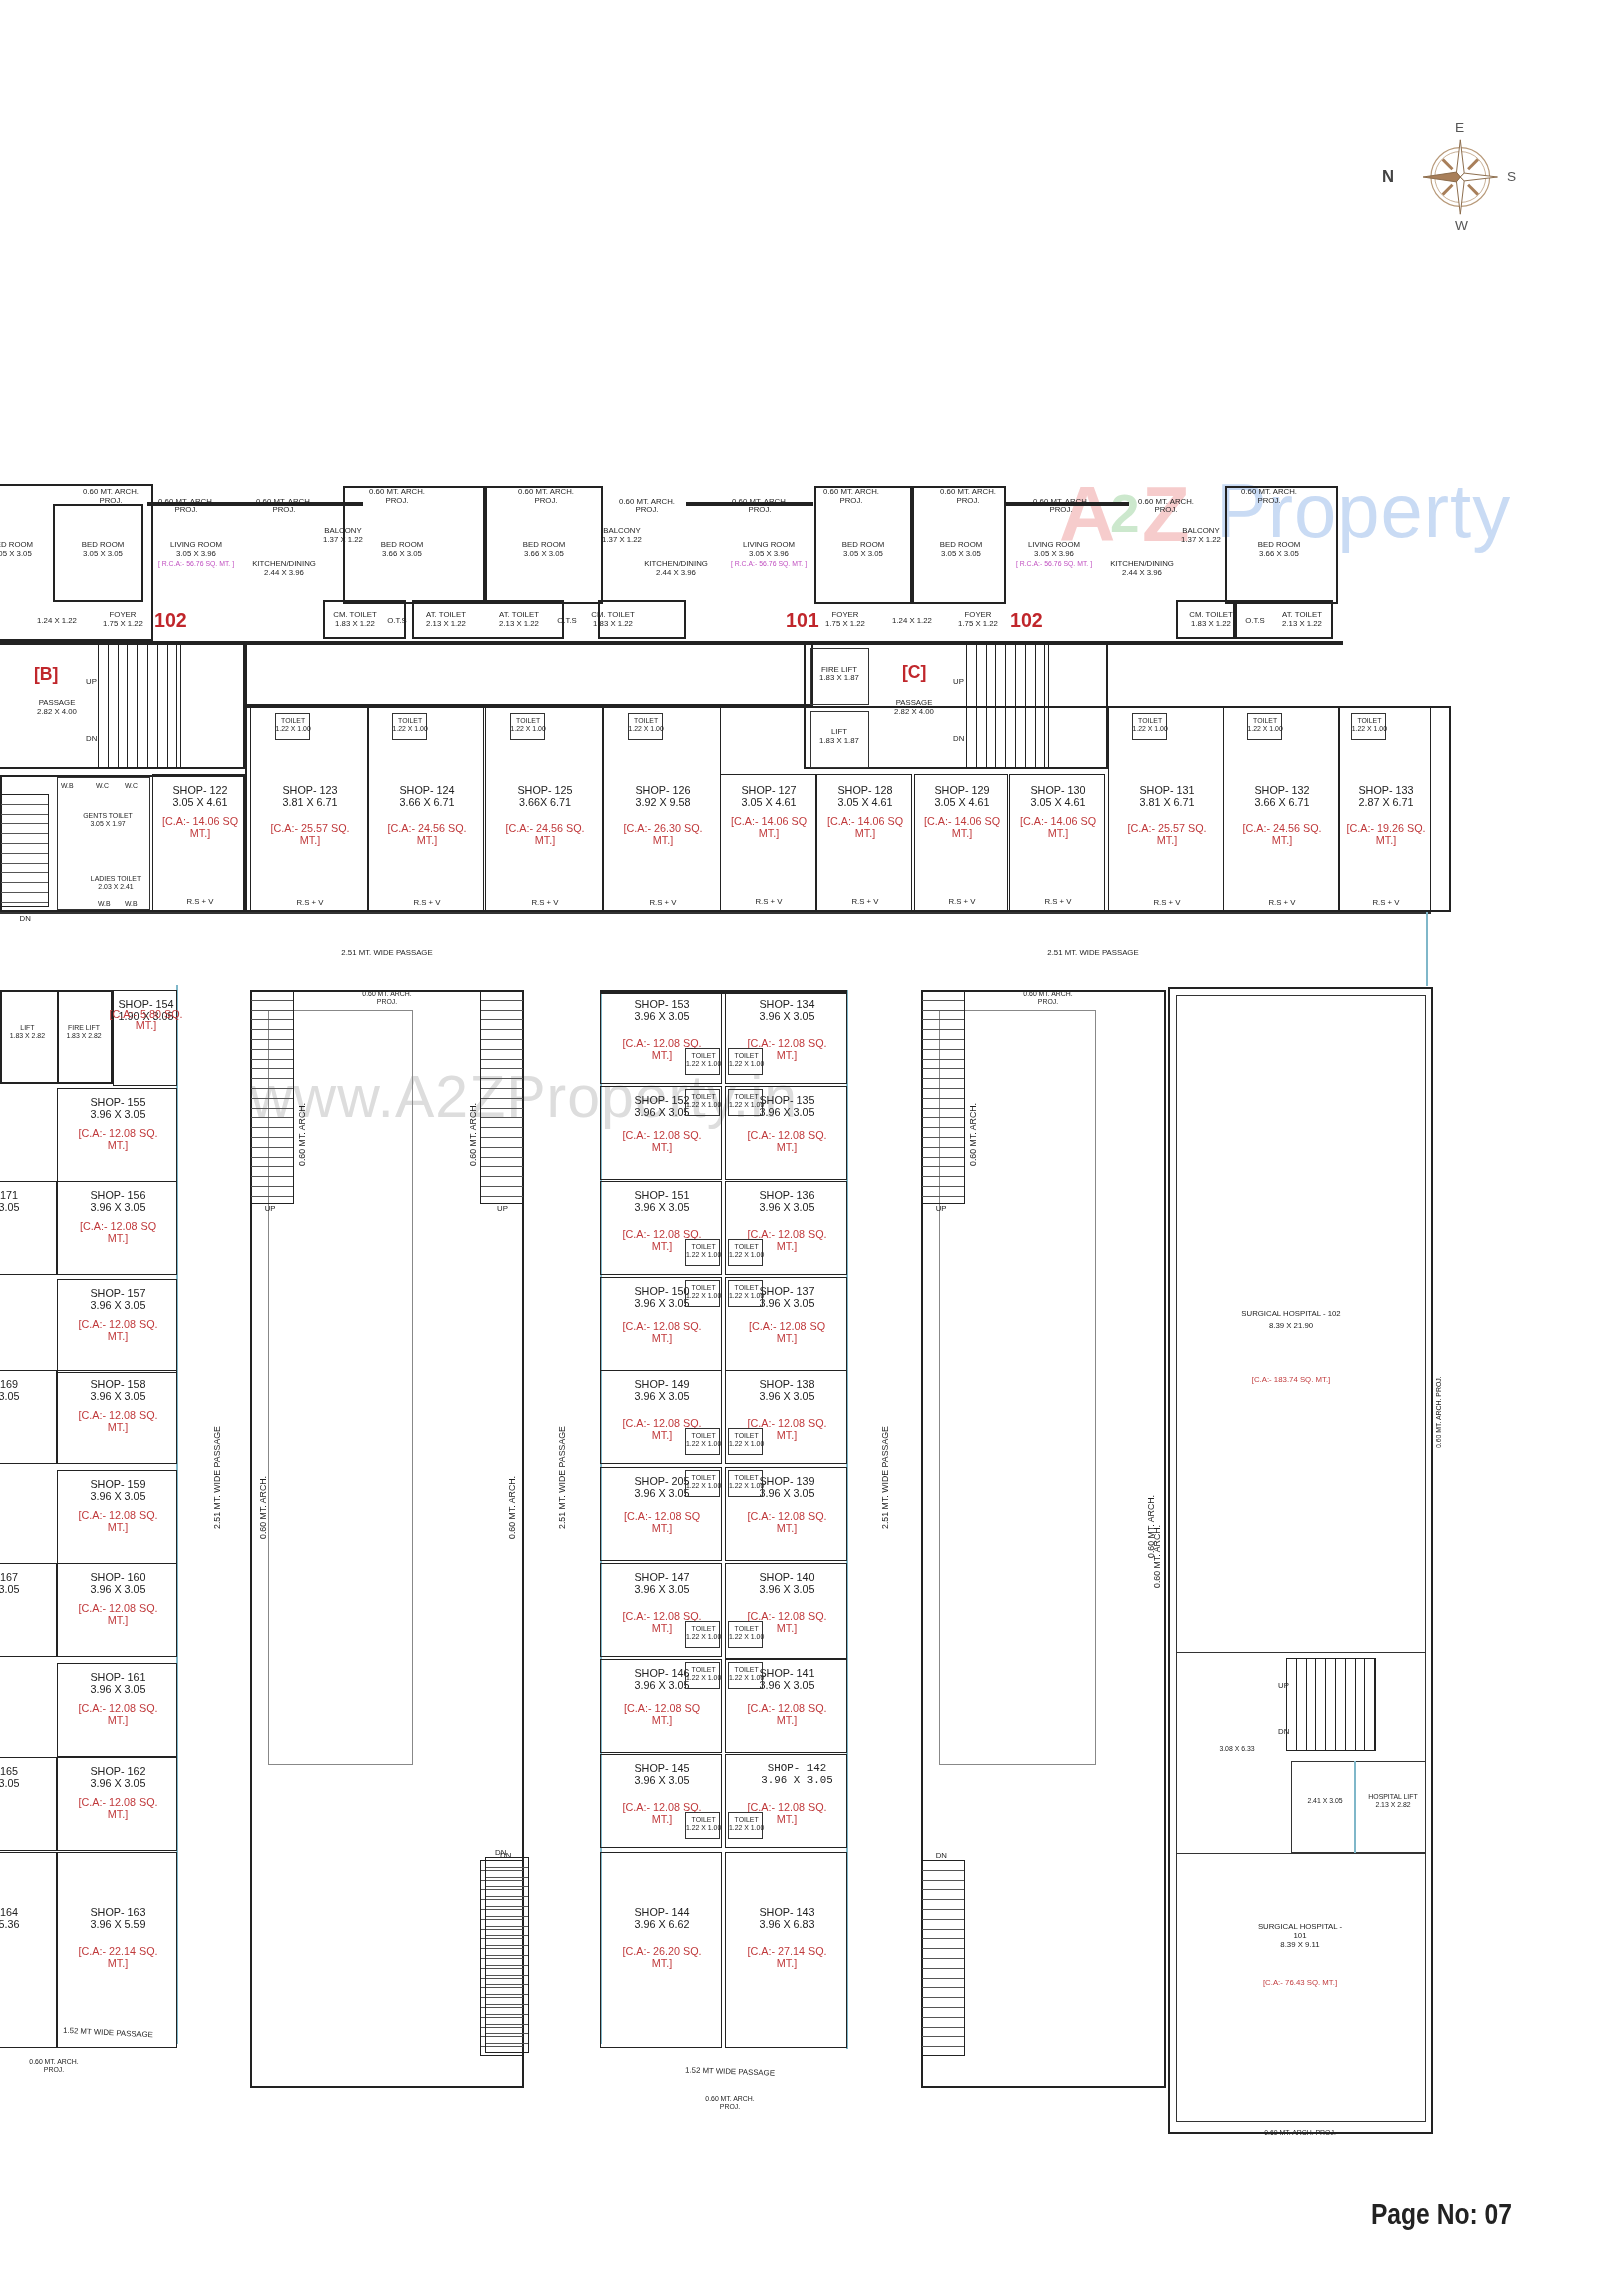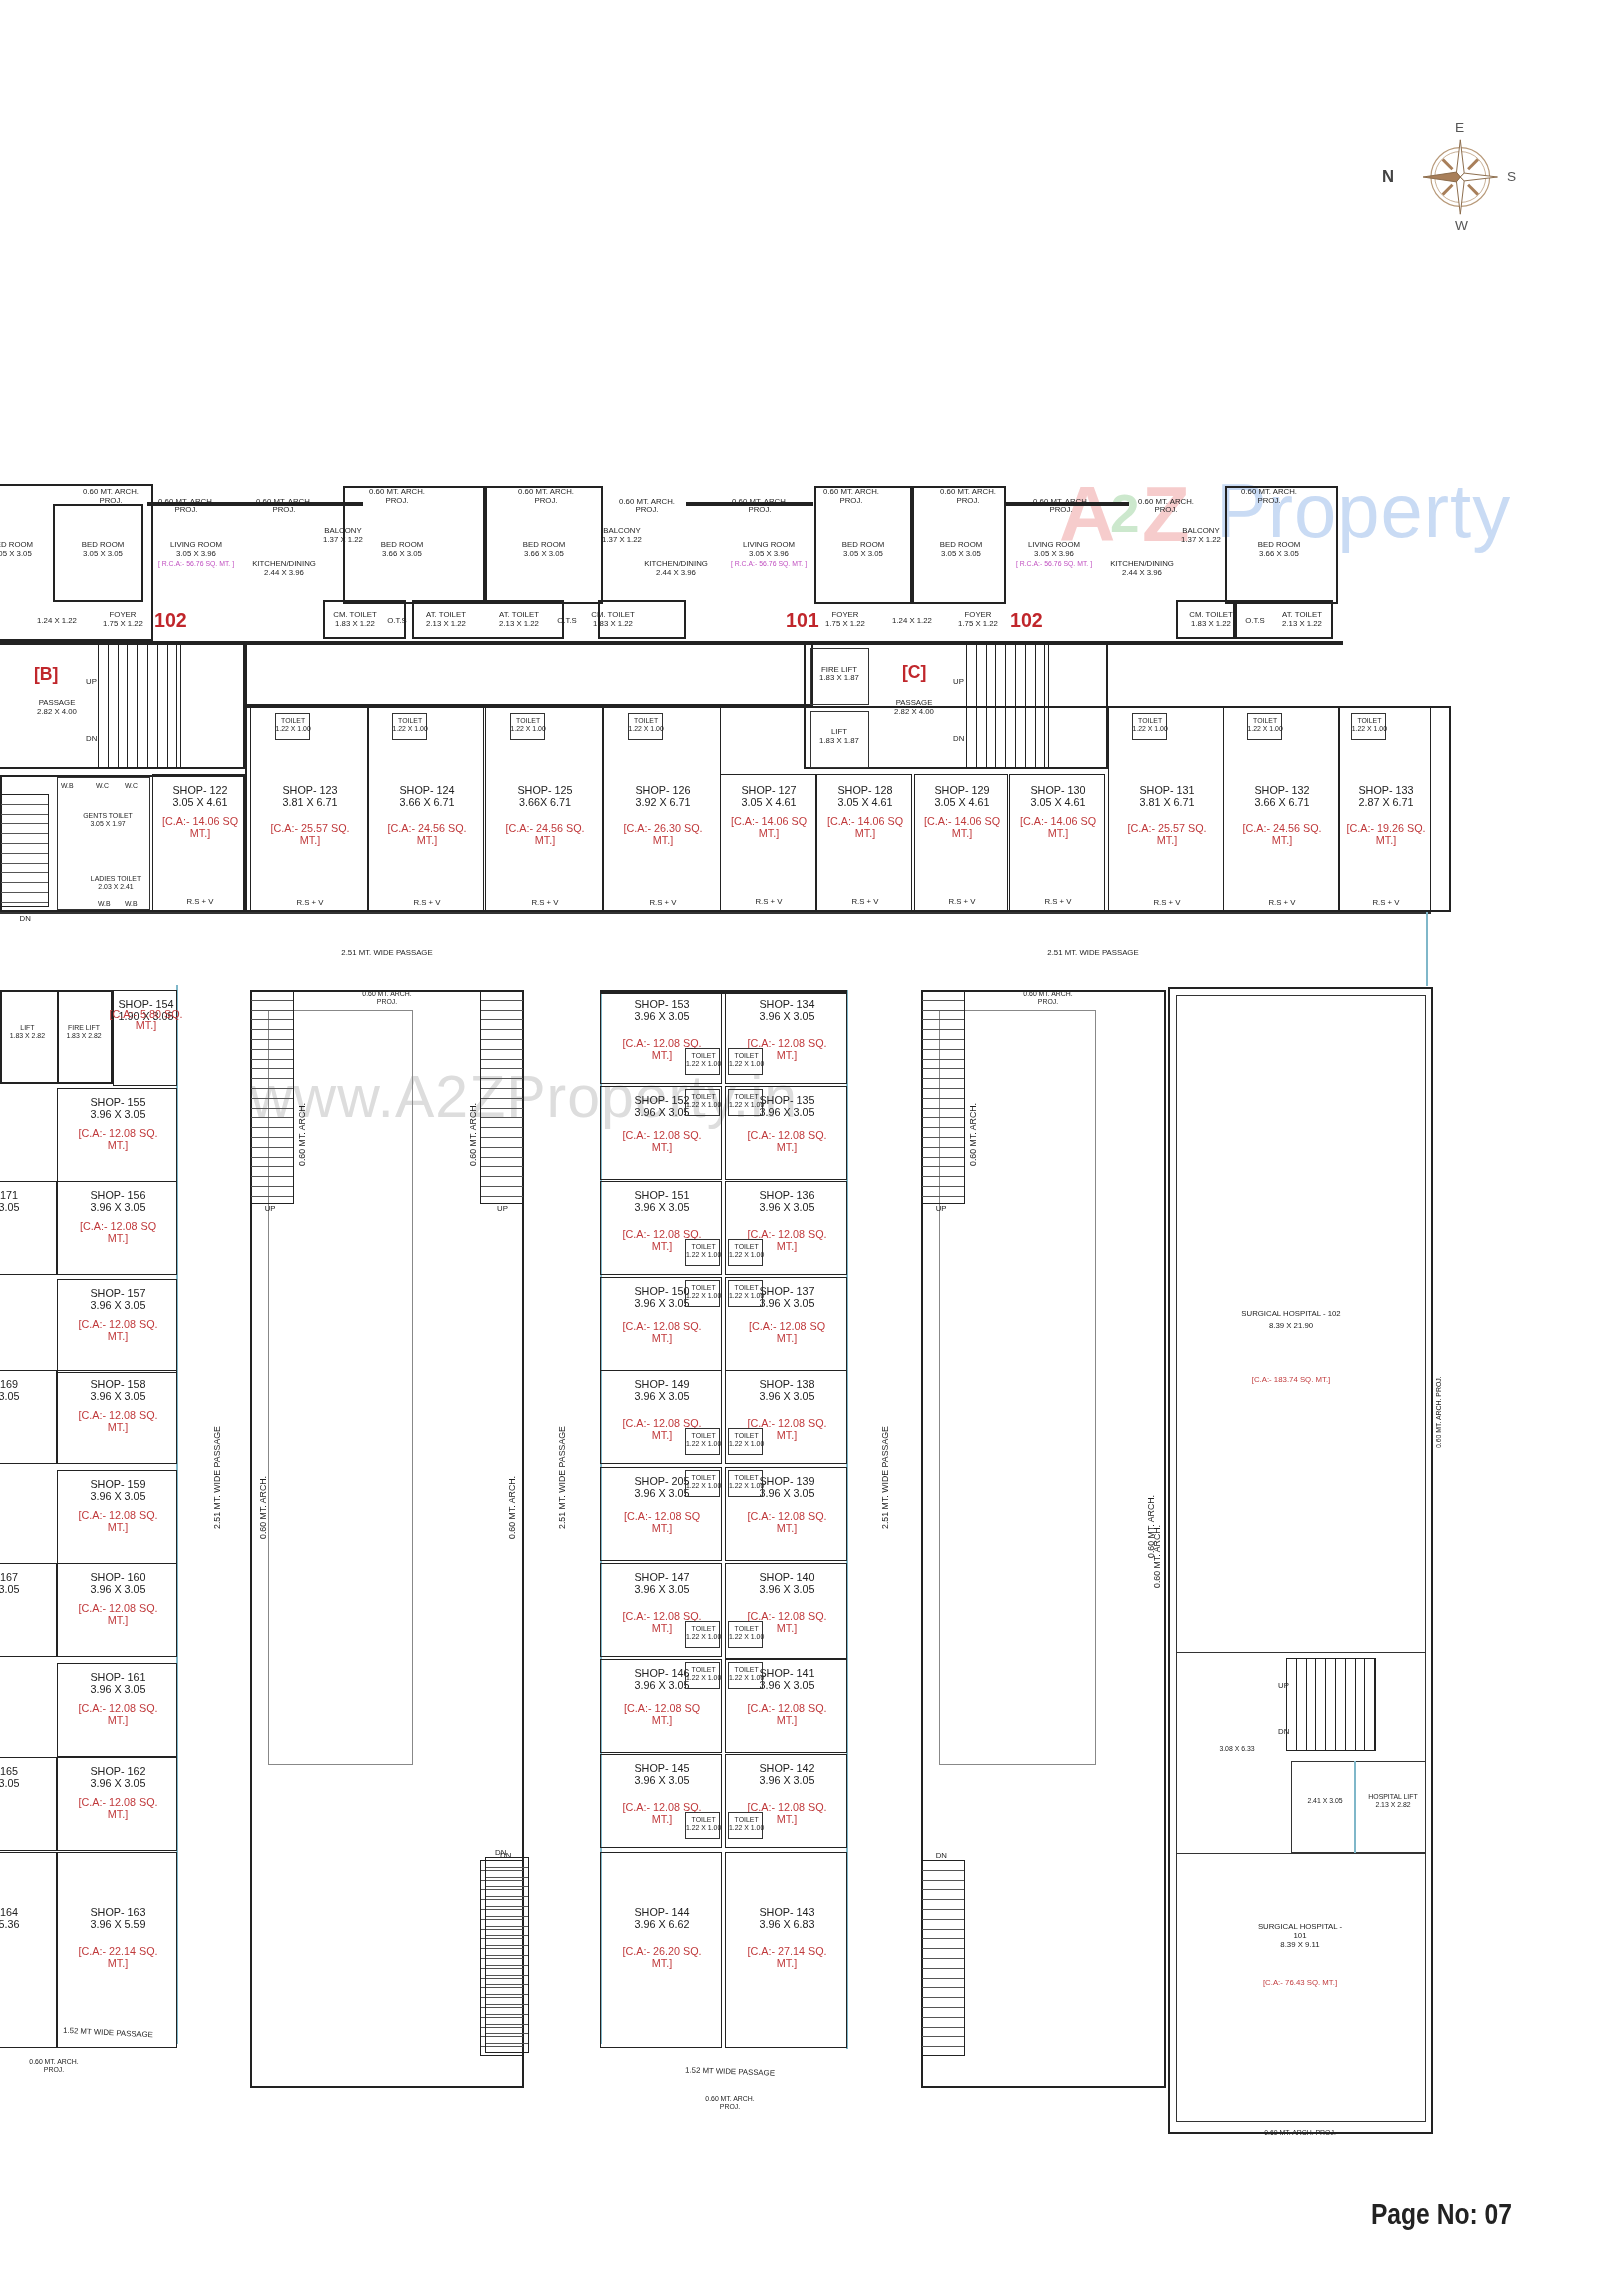--- a/index.html
+++ b/index.html
@@ -189,21 +189,21 @@
     </div>
     <div class="wall" style="left: 485px; top: 706px; width: 118px; height: 206px; border-width: 1.5px;">
       <div class="lbl" style="left: 59px; top: 78px;"><span>SHOP- 125</span><br><span>3.66X 6.71</span></div>
       <div class="lbl ca" style="left: 59px; top: 116px;"><span>[C.A:-</span> <span>24.56 SQ.</span><br><span>MT.]</span></div>
       <div class="lbl sm" style="left: 59px; top: 192px;">R.S + V</div>
       <div class="thin" style="left: 23.5px; top: 5.9px; width: 35px; height: 27.4px;">
         <div class="lbl xs" style="left: 17.6px; top: 2.9px;"><span>TOILET</span><br><span>1.22 X 1.00</span></div>
       </div>
     </div>
     <div class="wall" style="left: 603px; top: 706px; width: 118px; height: 206px; border-width: 1.5px;">
-      <div class="lbl" style="left: 59px; top: 78px;"><span>SHOP- 126</span><br><span>3.92 X 6.71</span></div>
+      <div class="lbl" style="left: 59px; top: 78px;"><span>SHOP- 126</span><br><span>3.92 X 9.58</span></div>
       <div class="lbl ca" style="left: 59px; top: 116px;"><span>[C.A:-</span> <span>26.30 SQ.</span><br><span>MT.]</span></div>
       <div class="lbl sm" style="left: 59px; top: 192px;">R.S + V</div>
       <div class="thin" style="left: 23.5px; top: 5.9px; width: 35px; height: 27.4px;">
         <div class="lbl xs" style="left: 17.6px; top: 2.9px;"><span>TOILET</span><br><span>1.22 X 1.00</span></div>
       </div>
     </div>
     <div class="wall" style="left: 720px; top: 774px; width: 96px; height: 137px; border-width: 1.5px;">
       <div class="lbl" style="left: 48px; top: 9.8px;"><span>SHOP- 127</span><br><span>3.05 X 4.61</span></div>
       <div class="lbl ca" style="left: 48px; top: 41px;"><span>[C.A:-</span> <span>14.06 SQ</span><br><span>MT.]</span></div>
       <div class="lbl sm" style="left: 48px; top: 123px;">R.S + V</div>
@@ -462,21 +462,21 @@
       </div>
     </div>
     <div class="wall" style="left: 725px; top: 1659px; width: 122px; height: 94px; border-width: 1.5px;">
       <div class="lbl" style="left: 61px; top: 7.8px;"><span>SHOP- 141</span><br><span>3.96 X 3.05</span></div>
       <div class="lbl ca" style="left: 61px; top: 43px;"><span>[C.A:-</span> <span>12.08 SQ.</span><br><span>MT.]</span></div>
       <div class="thin" style="left: 2px; top: 2px; width: 35px; height: 27.4px;">
         <div class="lbl xs" style="left: 17.6px; top: 2.9px;"><span>TOILET</span><br><span>1.22 X 1.00</span></div>
       </div>
     </div>
     <div class="wall" style="left: 725px; top: 1754px; width: 122px; height: 94px; border-width: 1.5px;">
-      <div class="lbl" style="left: 61px; top: 7.8px;"><span>SHOP- 142</span><br><span>3.96 X 3.05</span></div>
+      <div class="lbl" style="left: 71px; top: 7.8px; font-family: Liberation Mono, monospace;"><span>SHOP- 142</span><br><span>3.96 X 3.05</span></div>
       <div class="lbl ca" style="left: 61px; top: 47px;"><span>[C.A:-</span> <span>12.08 SQ.</span><br><span>MT.]</span></div>
       <div class="thin" style="left: 2px; top: 57px; width: 35px; height: 27.4px;">
         <div class="lbl xs" style="left: 17.6px; top: 2.9px;"><span>TOILET</span><br><span>1.22 X 1.00</span></div>
       </div>
     </div>
     <div class="wall" style="left: 725px; top: 1852px; width: 122px; height: 196px; border-width: 1.5px;">
       <div class="lbl" style="left: 61px; top: 54px;"><span>SHOP- 143</span><br><span>3.96 X 6.83</span></div>
       <div class="lbl ca" style="left: 61px; top: 93px;"><span>[C.A:-</span> <span>27.14 SQ.</span><br><span>MT.]</span></div>
     </div>
   </div>

